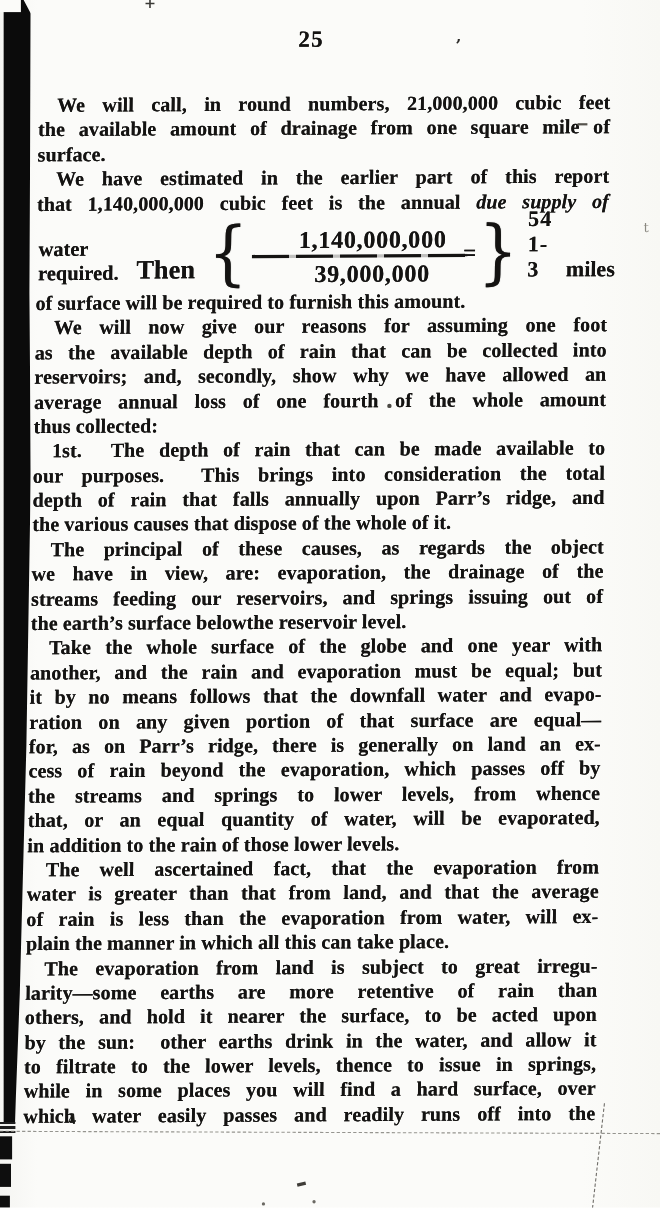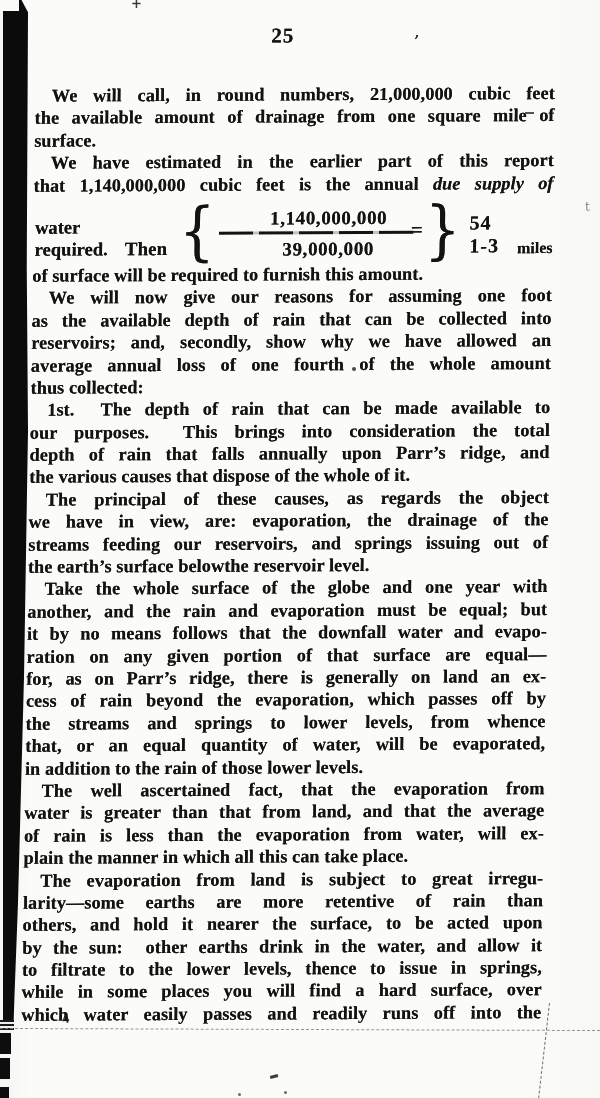--- a/index.html
+++ b/index.html
@@ -36,35 +36,35 @@
   .line{
     height:22.4px;line-height:22.4px;font-size:18.2px;letter-spacing:0.1px;
     text-align:justify;text-align-last:justify;
   }
   .line.ind{text-indent:17px;}
   .line.last{text-align-last:left;}
   .it{font-style:italic;margin-top:27px;}
   
   .equation{display:flex;align-items:flex-end;height:66px;margin-top:2px;}
   .eq-lead{font-size:18.6px;margin:0 0 4px 2px;}
-  .eq-then{font-size:19px;margin:0 12px 4px 16px;}
+  .eq-then{font-size:24px;margin:0 12px 4px 16px;}
   .brace{
     display:block;font-family:"DejaVu Serif",serif;font-weight:400;
     font-size:56px;line-height:60px;
     transform:scaleY(1.14);transform-origin:50% 80%;
   }
   .frac{display:inline-flex;flex-direction:column;align-items:center;width:196px;margin:0 2px 3px 4px;}
-  .num,.den{font-size:19px;line-height:23px;letter-spacing:0.6px;margin-left:23px;}
+  .num,.den{font-size:22px;line-height:23px;letter-spacing:0.6px;margin-left:23px;}
   .fracbar{
     width:196px;height:3.4px;margin:2px 0 3px 0;
     background:repeating-linear-gradient(90deg,#141312 0 34px,rgba(20,19,18,0.25) 34px 40px);
   }
   .eq-equals{font-size:21px;margin:0 2px 20px -6px;}
   .eq-result{font-size:20px;margin:0 0 5px 9px;letter-spacing:1px;}
-  .eq-unit{font-size:16px;margin:0 0 5px 13px;}
+  .eq-unit{font-size:20px;margin:0 0 5px 13px;}
   
   .sig{
     position:absolute;left:62px;top:1010px;font-size:14.5px;font-weight:700;
     font-family:"Liberation Serif",serif;transform:rotate(-6deg);color:#1a1a18;
   }
   .dotted-rule{
     position:absolute;left:0;top:1029px;width:600px;height:0;
     border-top:1.6px dashed #84837d;opacity:0.85;transform:rotate(0.2deg);
   }
   .diag-line{

